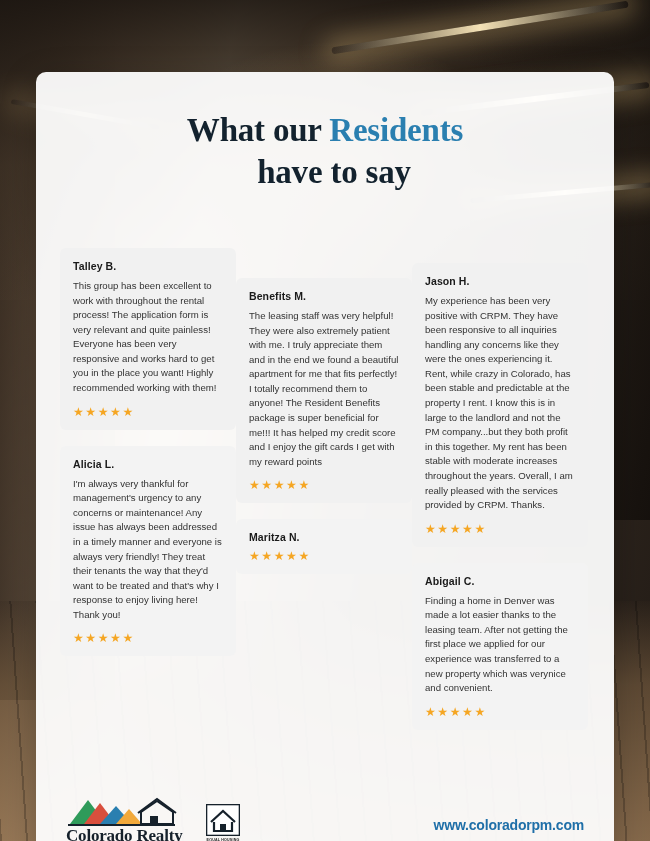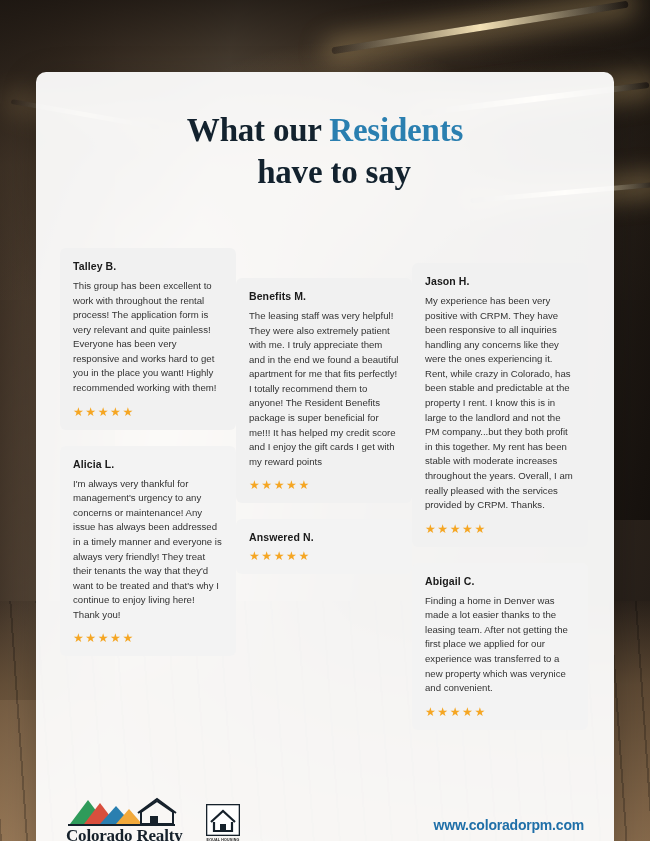--- a/index.html
+++ b/index.html
@@ -226,33 +226,33 @@
     <div class="columns">
 
       <div class="col col-1">
         <div class="review">
           <div class="rev-name">Talley B.</div>
           <p class="rev-text">This group has been excellent to work with throughout the rental process! The application form is very relevant and quite painless! Everyone has been very responsive and works hard to get you in the place you want! Highly recommended working with them!</p>
           <div class="stars">★★★★★</div>
         </div>
         <div class="review alt">
           <div class="rev-name">Alicia L.</div>
-          <p class="rev-text">I'm always very thankful for management's urgency to any concerns or maintenance! Any issue has always been addressed in a timely manner and everyone is always very friendly! They treat their tenants the way that they'd want to be treated and that's why I continue to enjoy living here! Thank you!</p>
+          <p class="rev-text">I'm always very thankful for management's urgency to any concerns or maintenance! Any issue has always been addressed in a timely manner and everyone is always very friendly! They treat their tenants the way that they'd want to be treated and that's why I response to enjoy living here! Thank you!</p>
           <div class="stars">★★★★★</div>
         </div>
       </div>
 
       <div class="col col-2">
         <div class="review">
           <div class="rev-name">Benefits M.</div>
           <p class="rev-text">The leasing staff was very helpful! They were also extremely patient with me. I truly appreciate them and in the end we found a beautiful apartment for me that fits perfectly! I totally recommend them to anyone! The Resident Benefits package is super beneficial for me!!! It has helped my credit score and I enjoy the gift cards I get with my reward points</p>
           <div class="stars">★★★★★</div>
         </div>
         <div class="review alt">
-          <div class="rev-name">Answered N.</div>
+          <div class="rev-name">Maritza N.</div>
           <div class="stars">★★★★★</div>
         </div>
       </div>
 
       <div class="col col-3">
         <div class="review">
           <div class="rev-name">Jason H.</div>
           <p class="rev-text">My experience has been very positive with CRPM. They have been responsive to all inquiries handling any concerns like they were the ones experiencing it. Rent, while crazy in Colorado, has been stable and predictable at the property I rent. I know this is in large to the landlord and not the PM company...but they both profit in this together. My rent has been stable with moderate increases throughout the years. Overall, I am really pleased with the services provided by CRPM. Thanks.</p>
           <div class="stars">★★★★★</div>
         </div>

